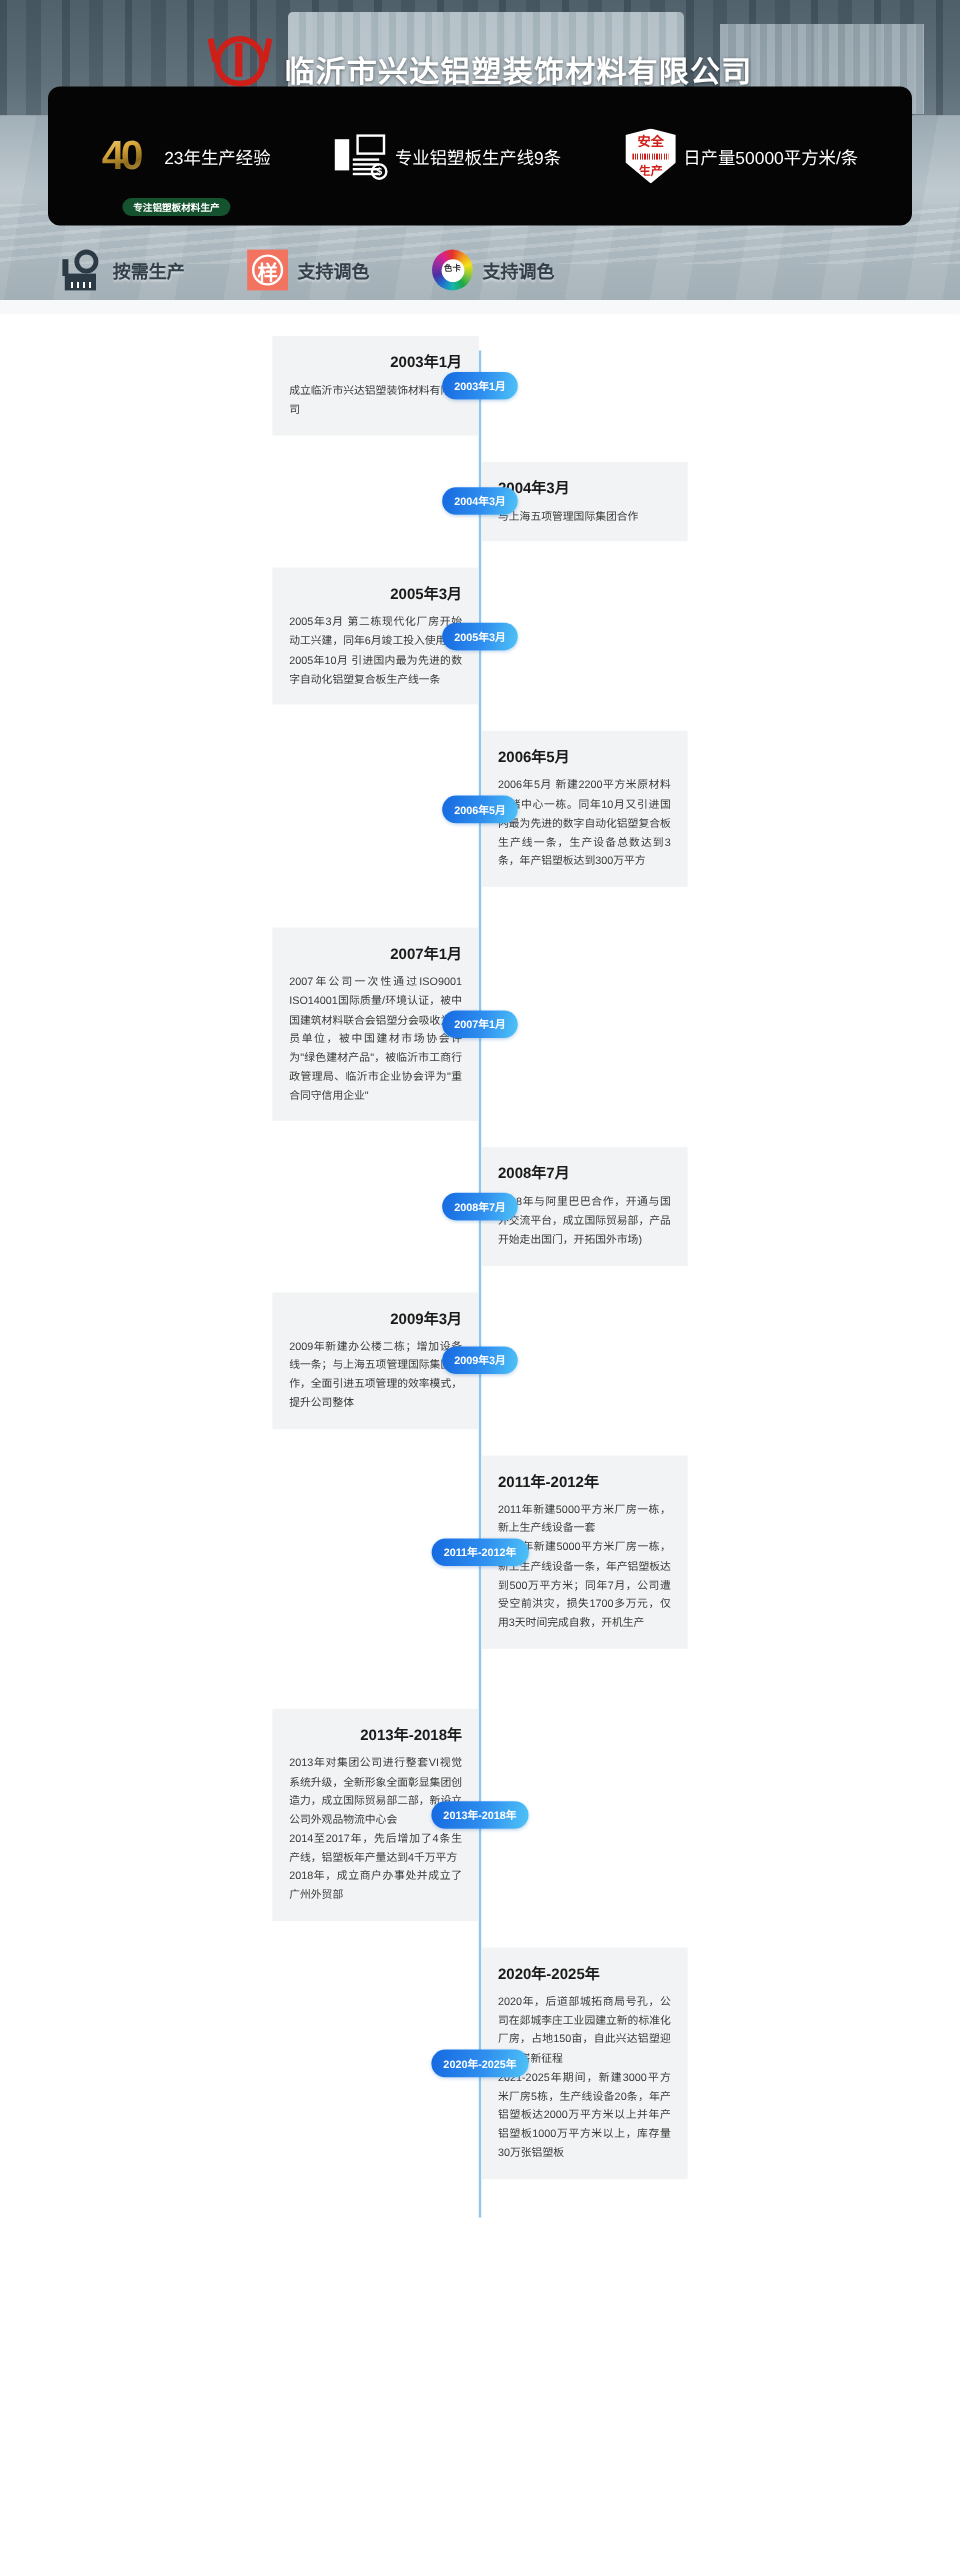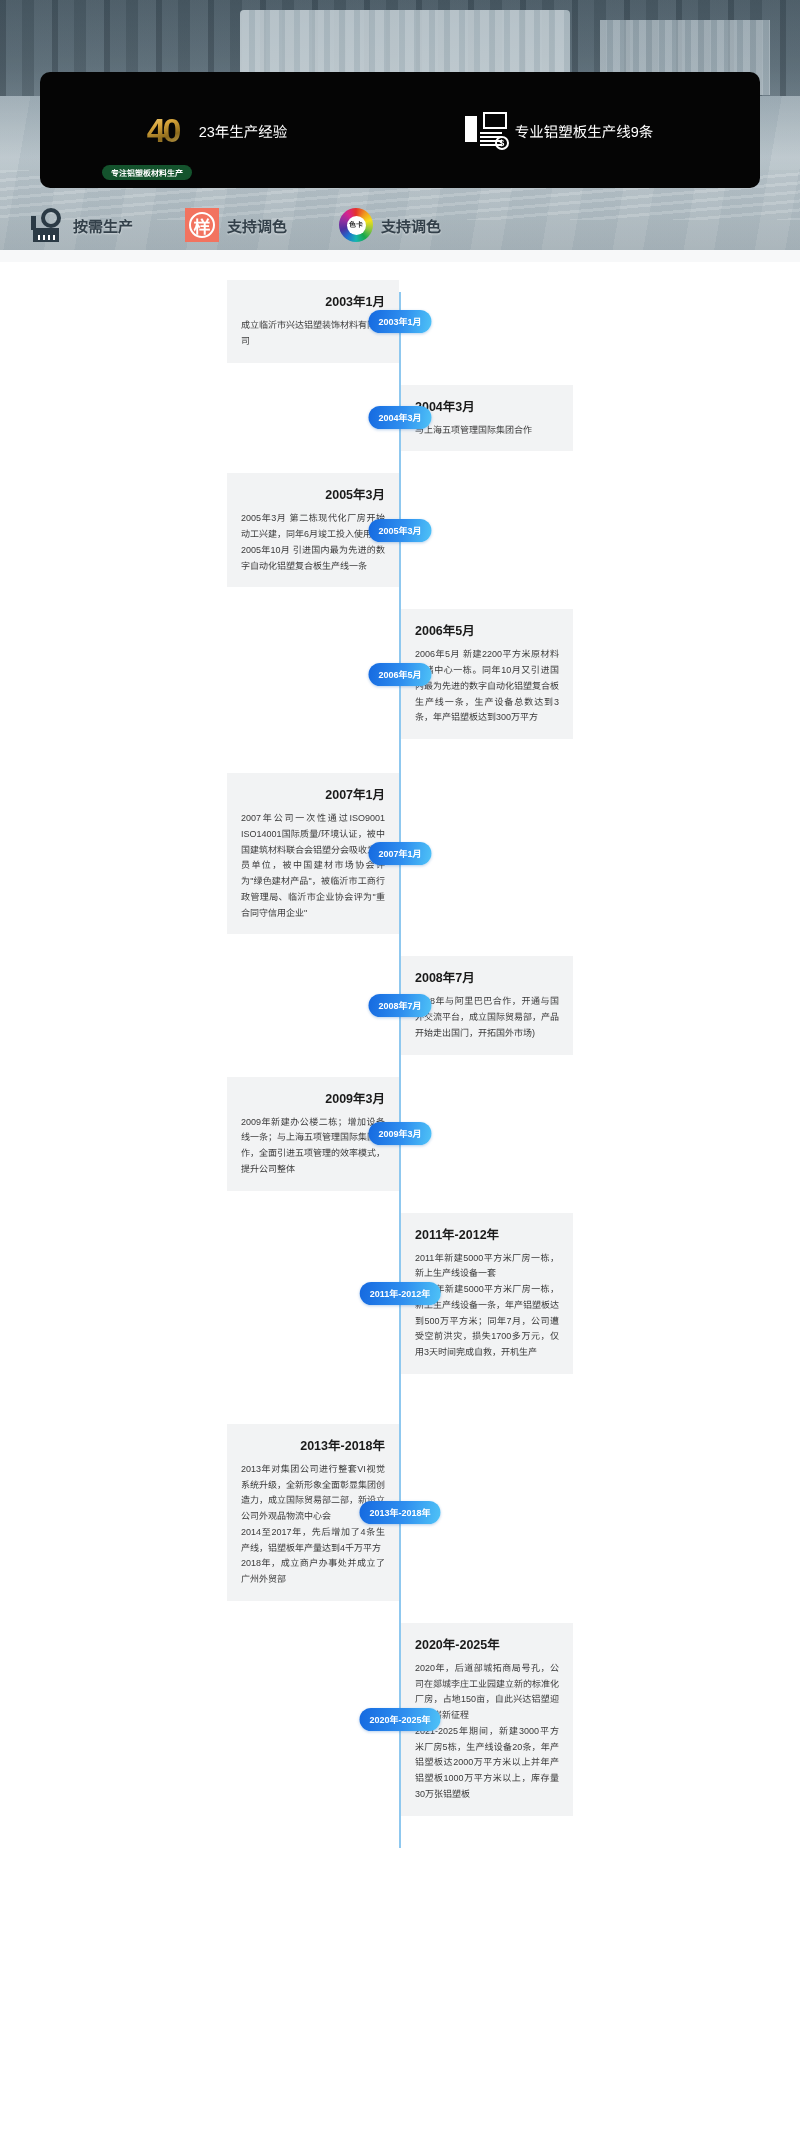--- a/index.html
+++ b/index.html
@@ -117,21 +117,21 @@
 
   .badge-bottom {
     position: absolute; left: 62px; bottom: 8px;
     background: #14532d; color: #fff; font-size: 8px; font-weight: bold;
     border-radius: 20px; padding: 2px 9px; white-space: nowrap;
   }
 
   
   .sub-row {
     position: absolute; left: 0; bottom: 8px; width: 800px;
-    display: flex; align-items: center; padding-left: 31px; gap: 52px;
+    display: flex; align-items: center; padding-left: 52px; gap: 52px;
   }
   .sub-item { display: flex; align-items: center; gap: 8px; }
   .sub-label { font-size: 15px; font-weight: bold; color: #33404a; text-shadow: 0 1px 2px rgba(255,255,255,.5); white-space: nowrap; }
 
   .ic-gear { width: 34px; height: 34px; position: relative; flex:0 0 auto; }
   .ic-gear .g { position: absolute; left: 10px; top: 0px; width: 20px; height: 20px; border: 4px solid #2b3a45; border-radius: 50%; }
   .ic-gear .fac { position: absolute; left: 2px; bottom: 0; width: 26px; height: 14px; background: #2b3a45; }
   .ic-gear .fac:after { content:""; position:absolute; left:2px; bottom:2px; width:22px; height:5px; background: repeating-linear-gradient(90deg, #2b3a45 0 3px, #fff 3px 5px); }
   .ic-gear .chim { position: absolute; left: 0; bottom: 12px; width: 5px; height: 14px; background: #2b3a45; }
 
@@ -204,38 +204,58 @@
 
 <div class="page">
 
   <div class="hero">
     <div class="hero-photo"></div>
     <div class="hero-rolls"></div>
     <div class="hero-rolls2"></div>
     <div class="hero-stack"></div>
     <div class="hero-shade"></div>
 
+    <div class="hero-title-row">
+      <div class="logo-mark">
+        <span class="bar1"></span>
+          <span class="bar2"></span>
+        <span class="ring"></span>
+          <span class="mid"></span>
+        <span class="logo-text">兴达铝塑</span>
+      </div>
+      <div class="company-name">临沂市兴达铝塑装饰材料有限公司</div>
+    </div>
 
     <div class="black-strip">
 
       <div class="feat">
         <span class="icon-23">40</span>
         <span class="feat-label">23年生产经验</span>
       </div>
 
       <div class="feat">
         <span class="icon-doc">
           <span class="sq"></span>
             <span class="pg"></span>
             <span class="ln"></span>
             <span class="coin">$</span>
         </span>
         <span class="feat-label">专业铝塑板生产线9条</span>
       </div>
 
+      <div class="feat">
+        <span class="icon-safety">
+          <span class="inner">
+            <span>安全</span>
+            <span class="rule"></span>
+            <span class="t2">生产</span>
+          </span>
+        </span>
+        <span class="feat-label">日产量50000平方米/条</span>
+      </div>
 
       <div class="badge-bottom">专注铝塑板材料生产</div>
     </div>
 
     <div class="sub-row">
       <div class="sub-item">
         <span class="ic-gear">
           <span class="g"></span>
             <span class="fac"></span>
             <span class="chim"></span>

